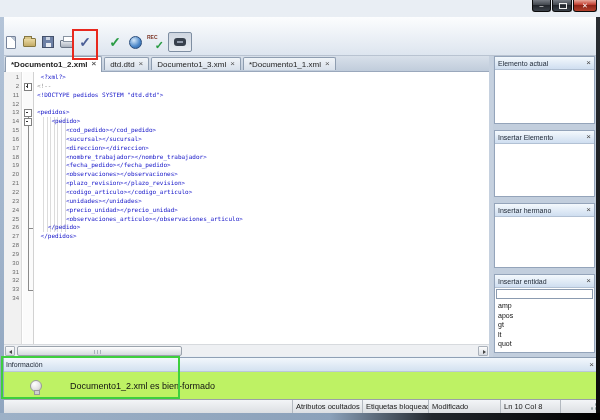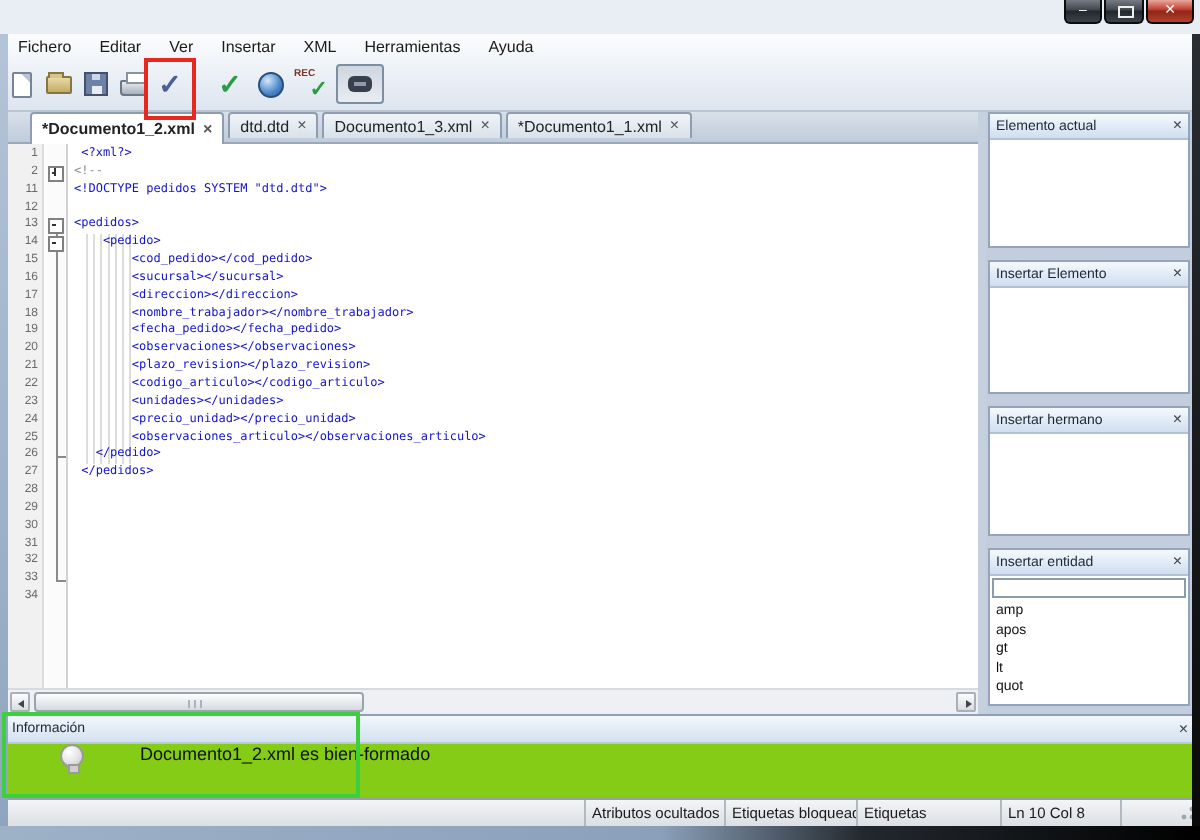--- a/index.html
+++ b/index.html
@@ -61,21 +61,21 @@
 
   
   .edge-l{position:absolute;left:0;top:17px;width:4px;height:396px;background:linear-gradient(#b4c4d8,#8fa5bf);}
   .edge-r{position:absolute;right:0;top:17px;width:4px;height:396px;background:linear-gradient(#2a2e33,#0a0a0a);}
   .edge-b{position:absolute;left:0;top:413px;width:600px;height:7px;
     background:linear-gradient(to right,#9db1c7 0,#8ba1ba 55%,#23282e 72%,#000 100%);}
 
   
   .tabbar{position:absolute;left:4px;top:56px;width:485px;height:16px;
     background:linear-gradient(#d8e0ea,#c0ccdb);border-bottom:1px solid #9aa8bc;
-    display:flex;align-items:flex-start;padding-left:11px;}
+    display:flex;align-items:center;padding-left:1px;}
   .tab{height:13px;display:flex;align-items:center;gap:4px;padding:0 5px;margin-right:2px;
     border:1px solid #8e9db0;border-bottom:none;border-radius:2px 2px 0 0;
     background:linear-gradient(#f0f4f8,#d9e1eb);font-size:8px;color:#222;white-space:nowrap;}
   .tab.active{height:16px;background:#fff;font-weight:bold;}
   .tab .x{font-size:8px;color:#555;line-height:8px;}
   .tabdrop{position:absolute;right:5px;bottom:5px;width:0;height:0;
     border-left:3px solid transparent;border-right:3px solid transparent;border-top:4px solid #1a1a1a;}
 
   
   .editor{position:absolute;left:4px;top:72px;width:485px;height:272px;background:#fff;overflow:hidden;}
@@ -123,21 +123,21 @@
   .pbody{flex:1;background:#fff;}
   .pinput{height:10px;border:1px solid #8b9bb0;margin:1px;width:97px;flex:none;padding:0 1px;font-size:7px;}
   .plist{flex:1;font-size:7px;line-height:9.5px;padding:1px 3px;color:#111;}
   .p1{top:0;height:68px;} .p2{top:74px;height:67px;} .p3{top:147px;height:65px;} .p4{top:218px;height:79px;}
 
   
   .infopanel{position:absolute;left:0;top:357px;width:600px;height:42px;border-top:1px solid #8fa0b5;}
   .infohead{height:14px;background:linear-gradient(#f2f7fc,#d3e1f0);border-bottom:1px solid #bac8d9;
     display:flex;align-items:center;justify-content:space-between;padding:0 6px;}
   .infotitle{font-size:7px;color:#1c2634;}
-  .infobody{height:27px;background:#84cc16;display:flex;align-items:flex-start;}
+  .infobody{height:27px;background:#bef264;display:flex;align-items:center;}
   .bulb{position:relative;width:12px;height:12px;margin-left:30px;border-radius:50%;
     background:radial-gradient(circle at 35% 30%,#ffffff,#e4e4e4 55%,#bcbcbc);border:1px solid #9a9a9a;}
   .bulb::after{content:"";position:absolute;left:3px;bottom:-4px;width:4px;height:3px;background:#cfcfcf;border:1px solid #9a9a9a;}
   .infomsg{font-size:9px;color:#111;margin-left:28px;}
 
   
   .statusbar{position:absolute;left:0;top:399px;width:600px;height:14px;
     background:linear-gradient(#f3f5f7,#dcdfe3);border-top:1px solid #9aa0a8;
     display:flex;align-items:flex-end;font-size:7.5px;color:#1a1a1a;}
   .scell{height:100%;border-left:1px solid #b3b9c0;padding:2px 3px 0 3px;white-space:nowrap;overflow:hidden;}
@@ -153,36 +153,20 @@
 
 <div class="window">
 
   <div class="winbtns">
     <div class="wbtn min"><span>–</span></div>
     <div class="wbtn max"></div>
     <div class="wbtn close"><span>✕</span></div>
   </div>
 
   <div class="chrome">
-    <div class="menubar">
-
-        <span class="menu-item">Fichero</span>
-
-        <span class="menu-item">Editar</span>
-
-        <span class="menu-item">Ver</span>
-
-        <span class="menu-item">Insertar</span>
-
-        <span class="menu-item">XML</span>
-
-        <span class="menu-item">Herramientas</span>
-
-        <span class="menu-item">Ayuda</span>
-      </div>
     <div class="toolbar">
       <div class="tbtn" style="left:2px">
           <span class="i-page"></span>
         </div>
       <div class="tbtn" style="left:20px">
           <span class="i-folder"></span>
         </div>
       <div class="tbtn" style="left:39px">
           <span class="i-floppy"></span>
         </div>
@@ -461,21 +445,21 @@
     <div class="infobody">
       <span class="bulb"></span>
       <span class="infomsg">Documento1_2.xml es bien-formado</span>
     </div>
   </div>
 
   <div class="statusbar">
     <div class="scell fill"></div>
     <div class="scell c-attrs">Atributos ocultados</div>
     <div class="scell c-tags">Etiquetas bloqueadas</div>
-    <div class="scell c-mod">Etiquetas</div>
+    <div class="scell c-mod">Modificado</div>
     <div class="scell c-pos">Ln 10 Col 8</div>
     <div class="scell c-grip">
       <span class="grip"></span>
     </div>
   </div>
 
   <div class="edge-l"></div>
   <div class="edge-r"></div>
   <div class="edge-b"></div>
 

